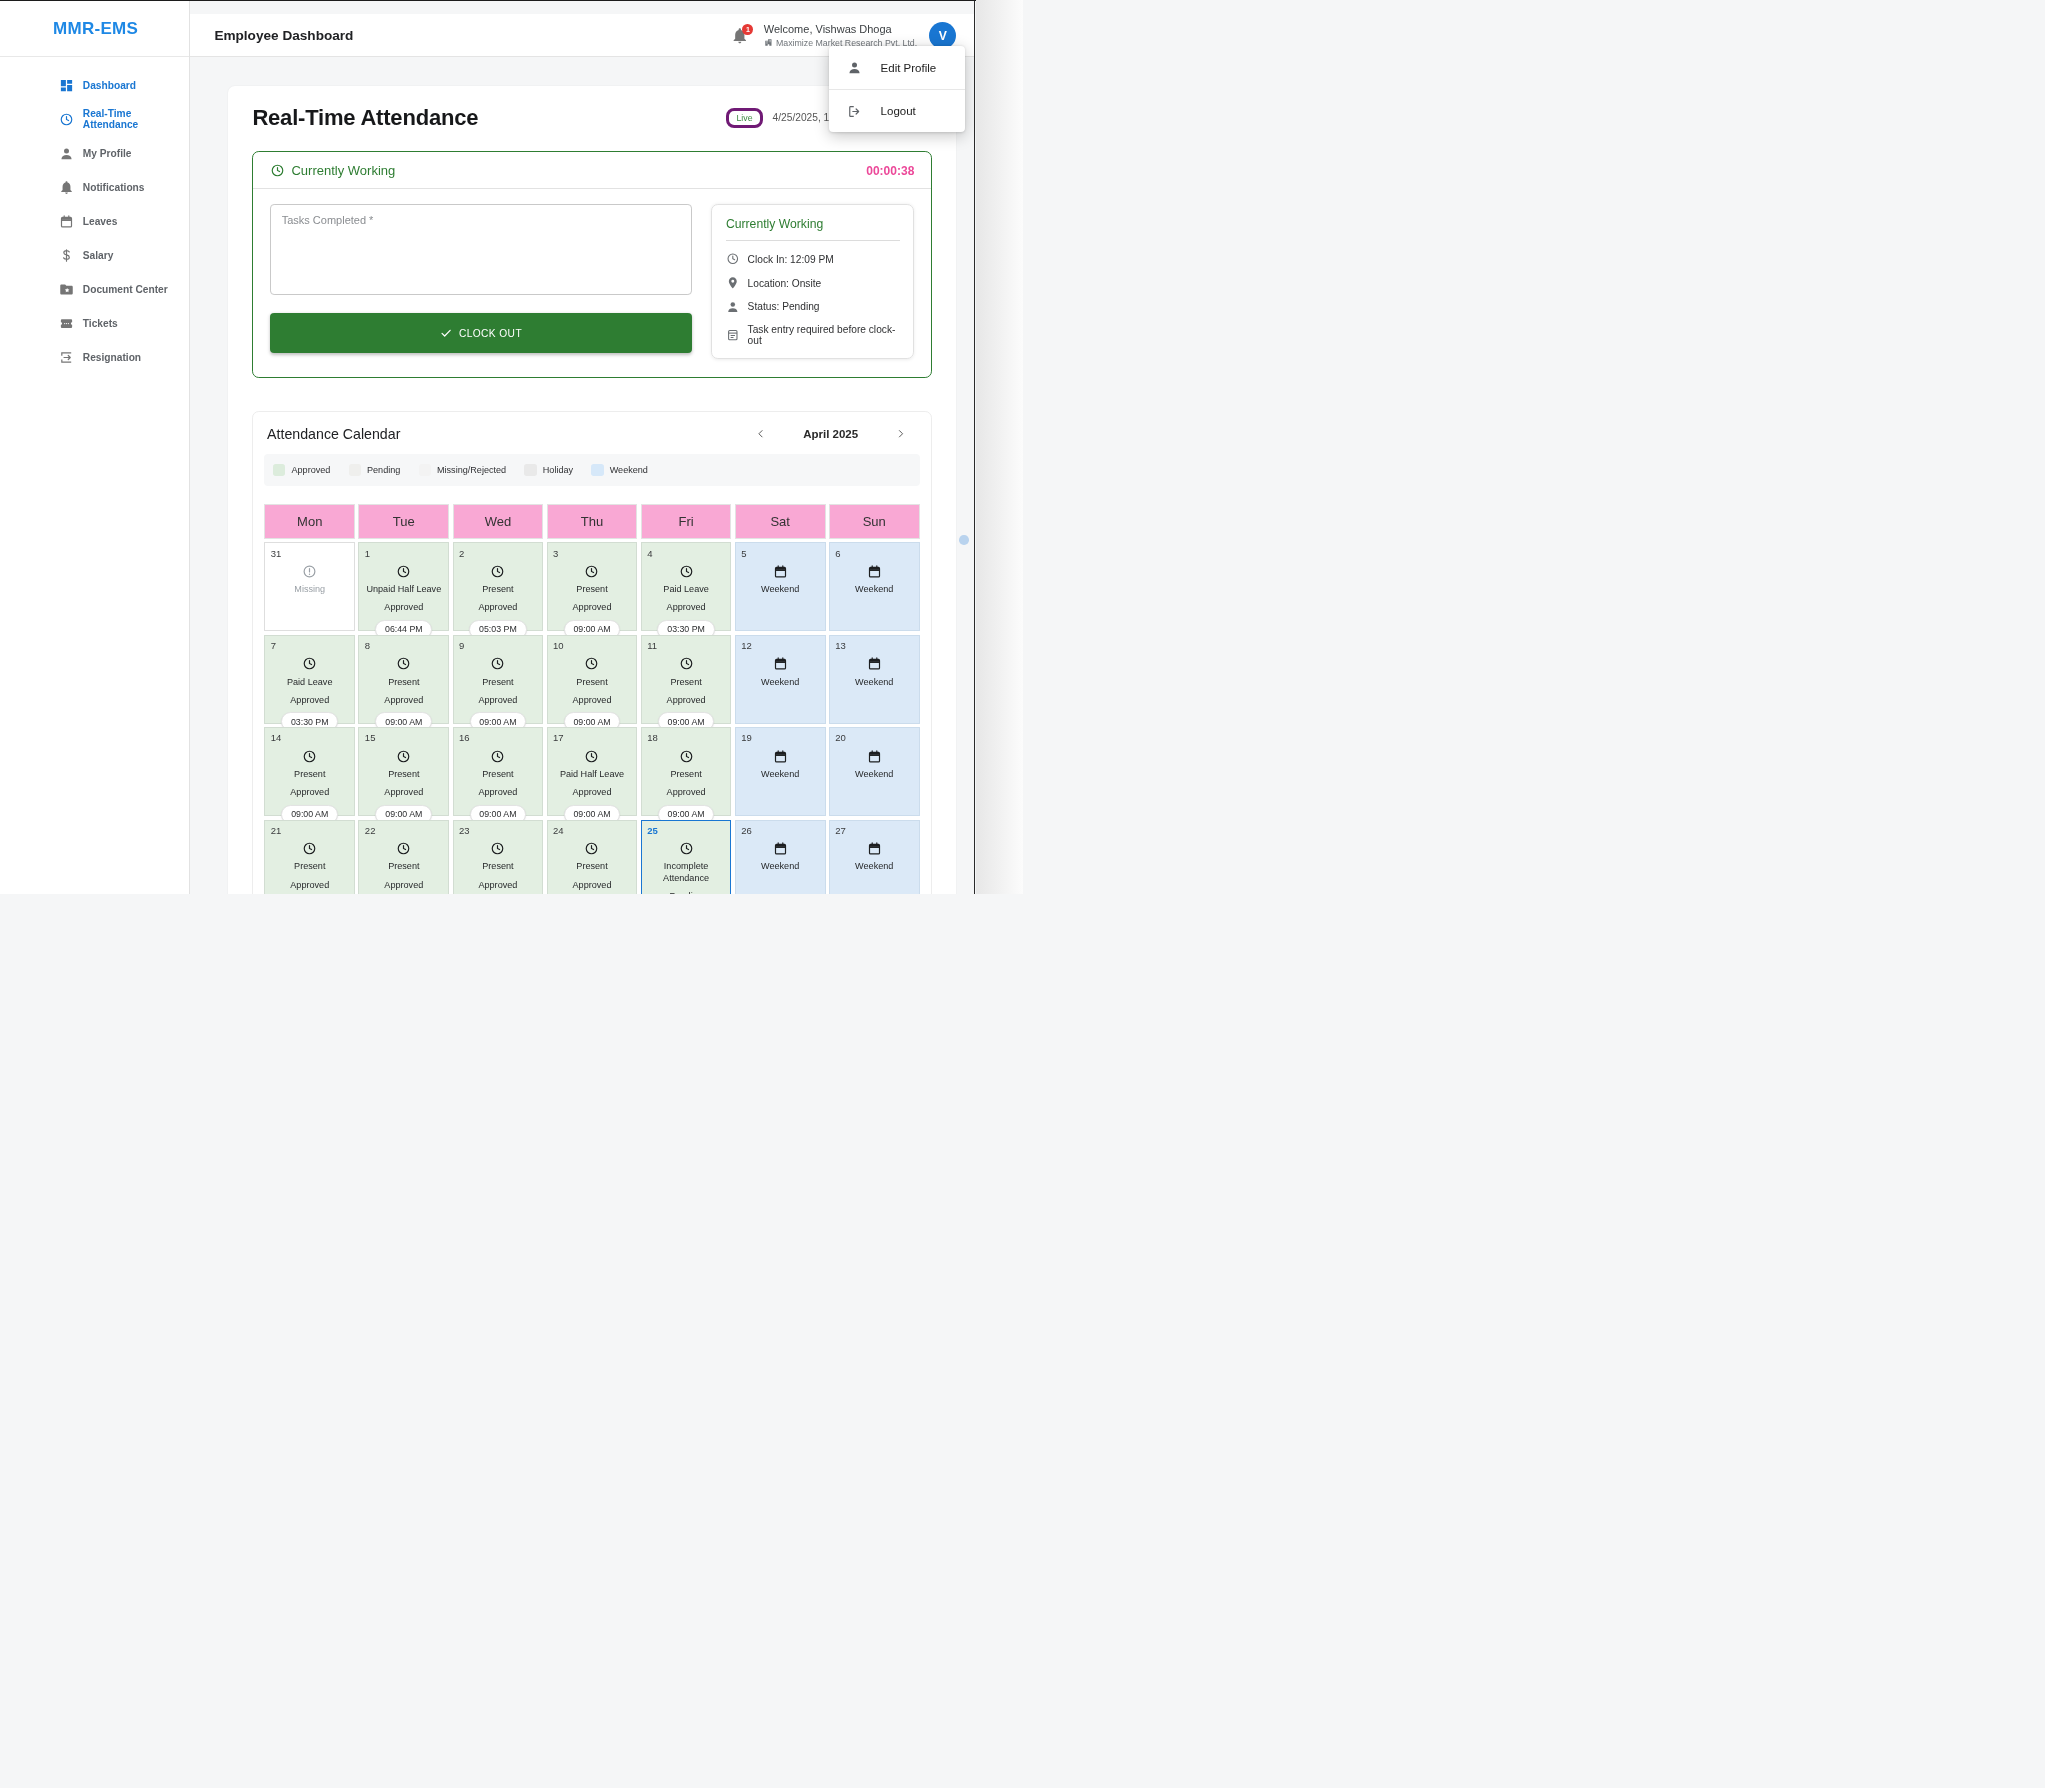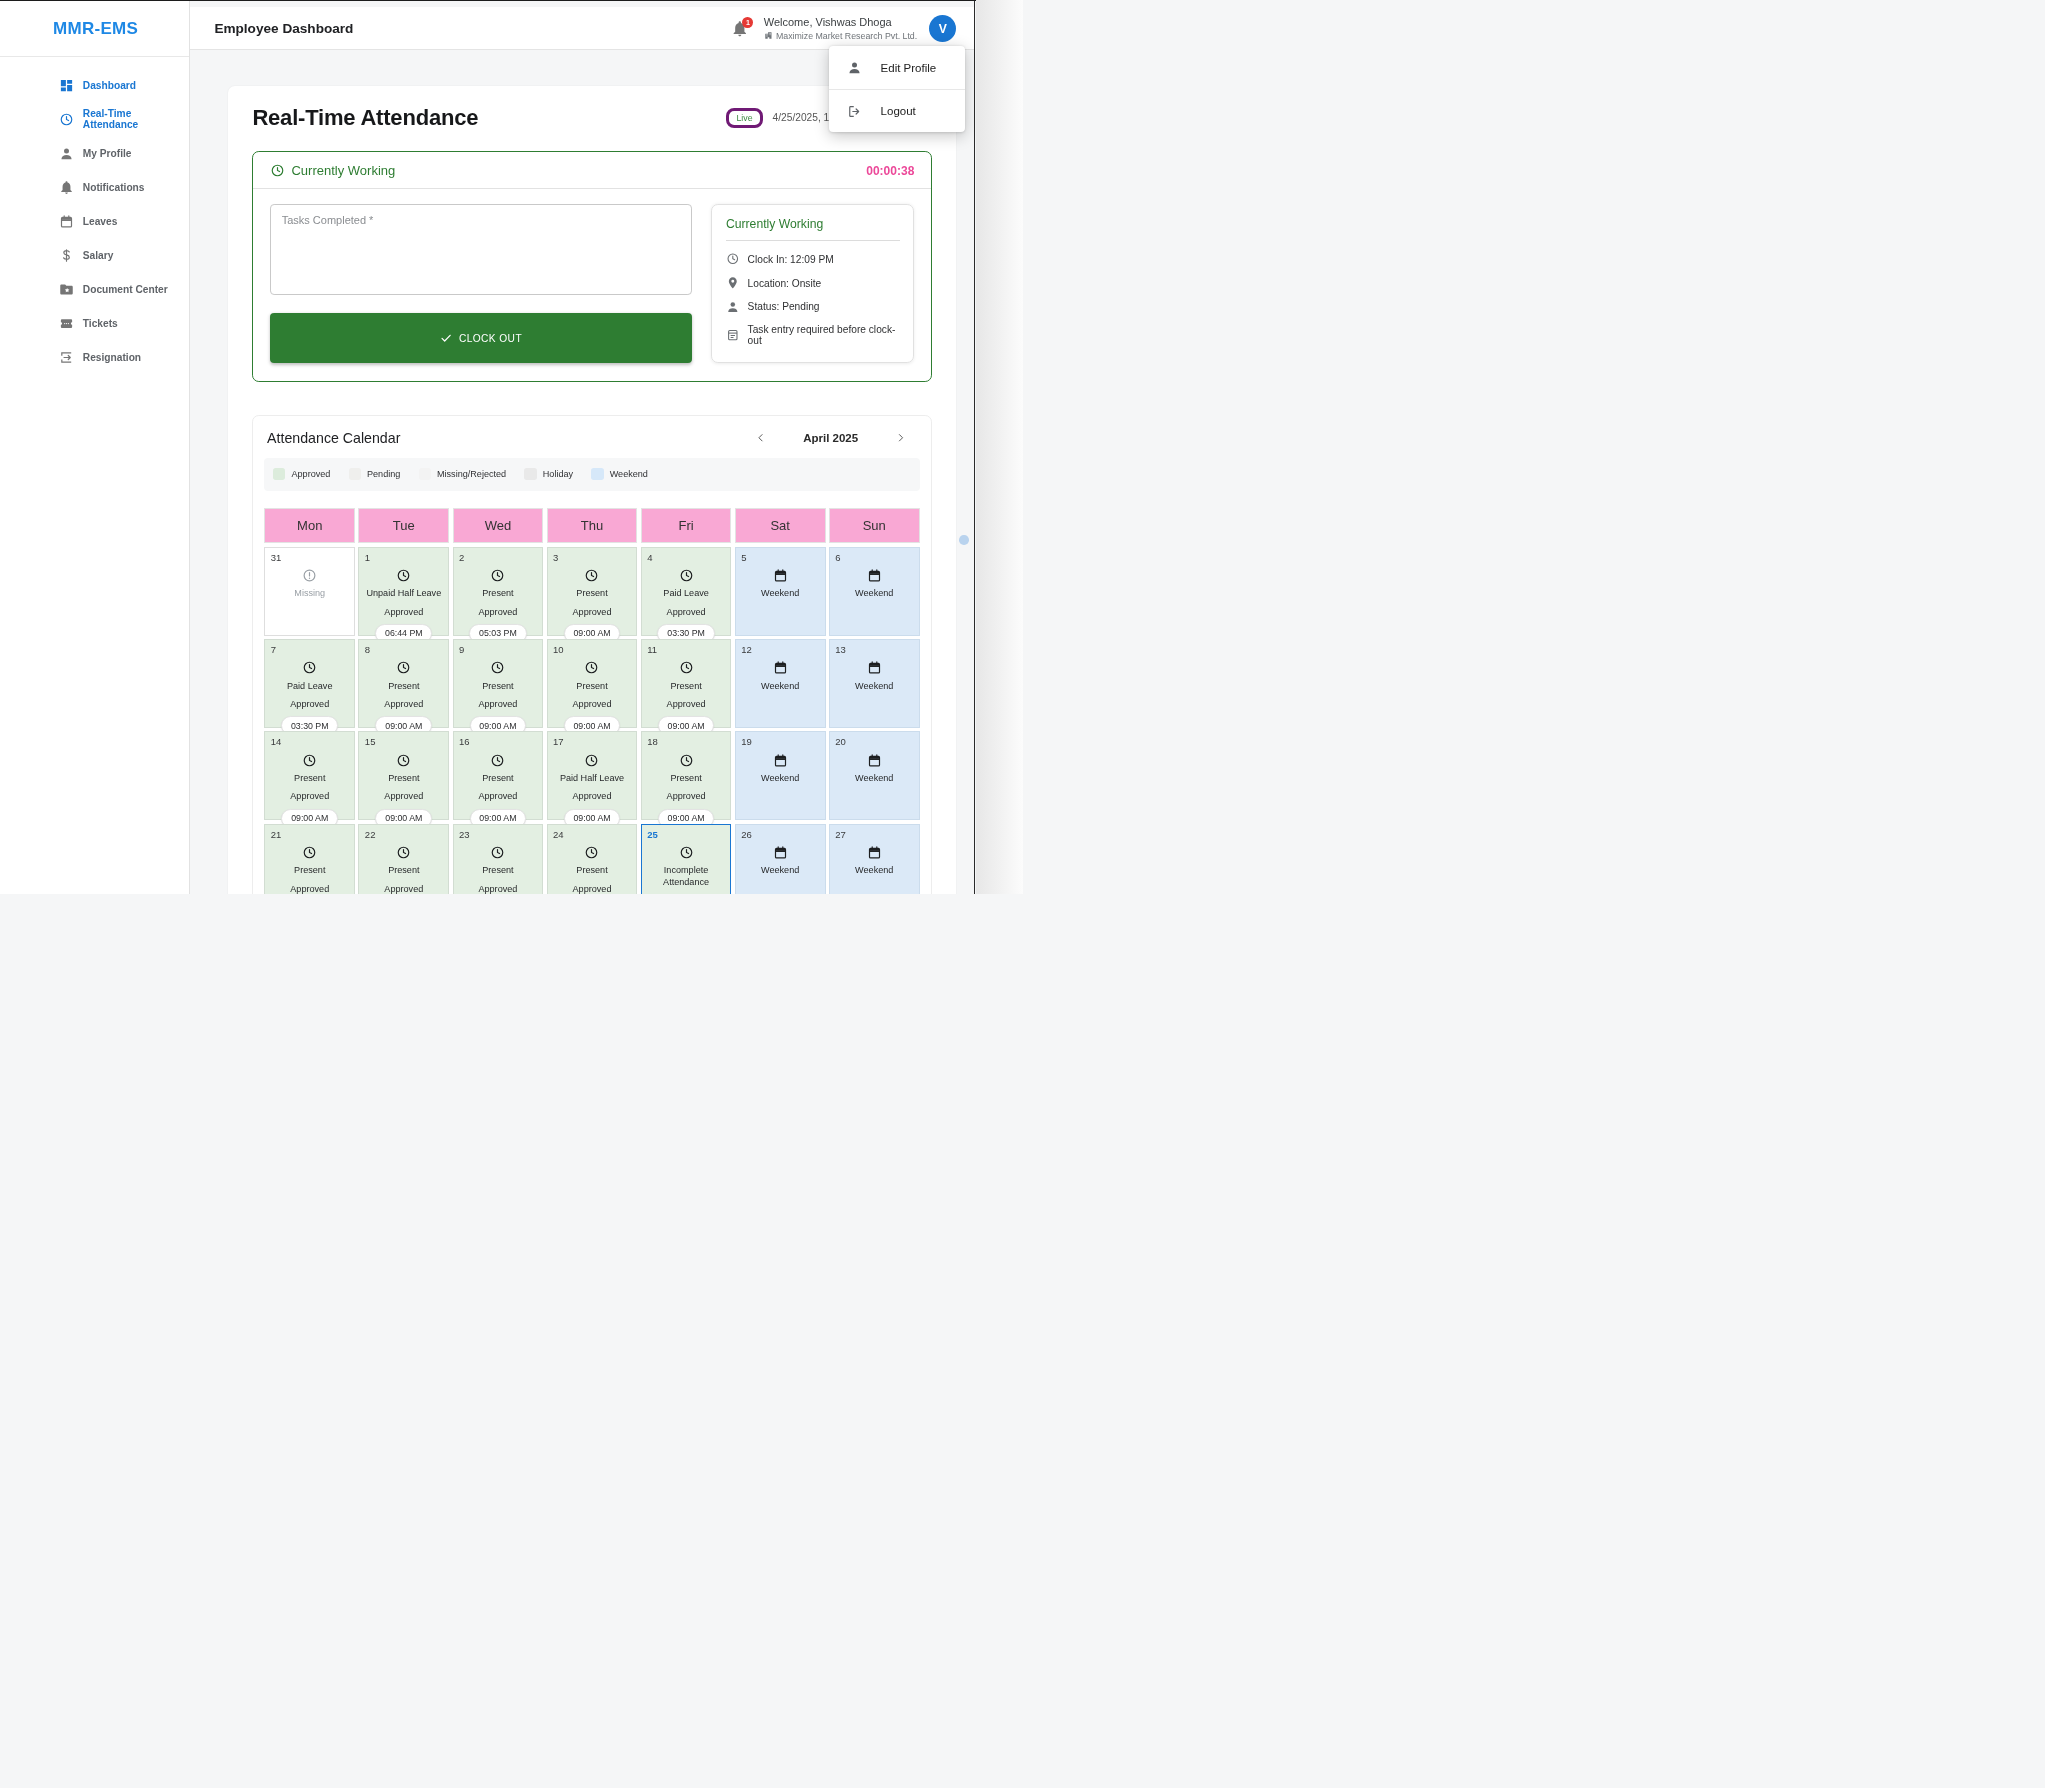--- a/index.html
+++ b/index.html
@@ -21,21 +21,21 @@
   .logo { margin-left:53px; font-size:17px; font-weight:bold; color:#1e88e5; letter-spacing:0.3px; }
   .nav { margin-top:11px;padding-left:32px; }
   .side-item { height:34px; display:flex; align-items:center; cursor:pointer; }
   .side-item .icon { width:15px; height:15px; margin-left:27px; color:#757575; flex:0 0 15px; }
   .side-item .lbl { margin-left:8.8px; font-size:10.2px; font-weight:bold; color:#5f6368; }
   .side-item.active .icon { color:var(--accent); }
   .side-item.active .lbl { color:var(--accent); }
   .icon svg { width:100%; height:100%; display:block; }
 
   
-  .header { position:absolute; left:190px; top:7px; width:784px; height:43px; background:#fff;
+  .header { position:absolute; left:190px; top:14px; width:784px; height:43px; background:#fff;
     border-bottom:0.7px solid #e4e4e4; z-index:20; display:flex; align-items:center; }
   .header-title { margin-left:24.4px; font-size:13.6px; font-weight:bold; color:#202124; }
   .header-right { position:absolute; right:17.6px; top:0; height:43px; display:flex; align-items:center; }
   .bell-wrap { position:relative; width:17.6px; height:17.6px; color:#757575; cursor:pointer; }
   .bell-badge { position:absolute; top:-2.7px; right:-4.7px; min-width:11px; height:11px; border-radius:5.4px;
     background:var(--red); color:#fff; font-size:7.1px; font-weight:bold; display:flex;
     align-items:center; justify-content:center; padding:0 2.7px; }
   .who { margin-left:15px; margin-right:12.2px; }
   .who-name { font-size:11px; color:#3c4043; }
   .who-co { margin-top:2.7px; font-size:8.8px; color:#70757a; display:flex; align-items:center; gap:3.4px; }
@@ -65,21 +65,21 @@
   .clock-panel { margin-top:20.3px; border:1px solid #2e7d32; border-radius:6.8px; background:#fff; }
   .cp-head { display:flex; align-items:center; padding:11px 16.3px 9.5px; border-bottom:0.7px solid #e2e2e2; }
   .cp-head .icon { width:15px; height:15px; color:#2e7d32; }
   .cp-title { margin-left:6.8px; font-size:13px; color:#2e7d32; }
   .cp-timer { margin-left:auto; font-size:12px; font-weight:bold; color:#ec4899; }
   .cp-body { display:flex; gap:19px; padding:15px 16.3px 17.6px; }
   .cp-left { flex:1; }
   .task-input { width:100%; height:91px; border:0.7px solid #c9c9c9; border-radius:4.1px; resize:none;
     font-family:"Liberation Sans",sans-serif; font-size:11px; padding:9.5px 11px; color:#333; outline:none; }
   .task-input::placeholder { color:#8a8d91; }
-  .clockout-btn { margin-top:16.3px; width:100%; height:50px; background:#2e7d32; color:#fff; border:none;
+  .clockout-btn { margin-top:16.3px; width:100%; height:40px; background:#2e7d32; color:#fff; border:none;
     border-radius:4.1px; font-family:"Liberation Sans",sans-serif; font-size:10.2px; font-weight:500;
     letter-spacing:0.4px; display:flex; align-items:center; justify-content:center; gap:6.8px;
     box-shadow:0 1.4px 3.4px rgba(0,0,0,.25); cursor:pointer; }
   .clockout-btn .icon { width:12.2px; height:12.2px; color:#fff; }
   .info-card { width:203px; flex:0 0 203px; border:0.7px solid #e1e1e1; border-radius:6.8px;
     box-shadow:0 0.7px 3.4px rgba(0,0,0,.08); padding:12.2px 13.6px; }
   .info-title { font-size:12.2px; color:#2e7d32; font-weight:normal; }
   .info-hr { border:none; border-top:0.7px solid #dcdcdc; margin:9.5px 0 11px; }
   .info-row { display:flex; align-items:center; gap:8.1px; margin-bottom:10.2px; }
   .info-row:last-child { margin-bottom:0; }

